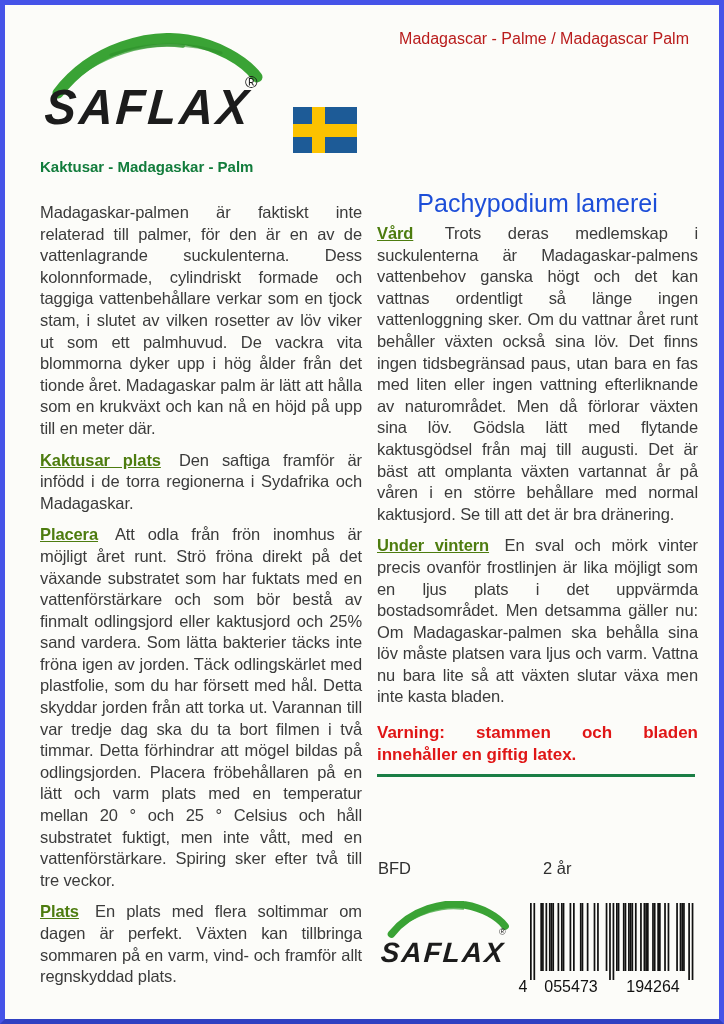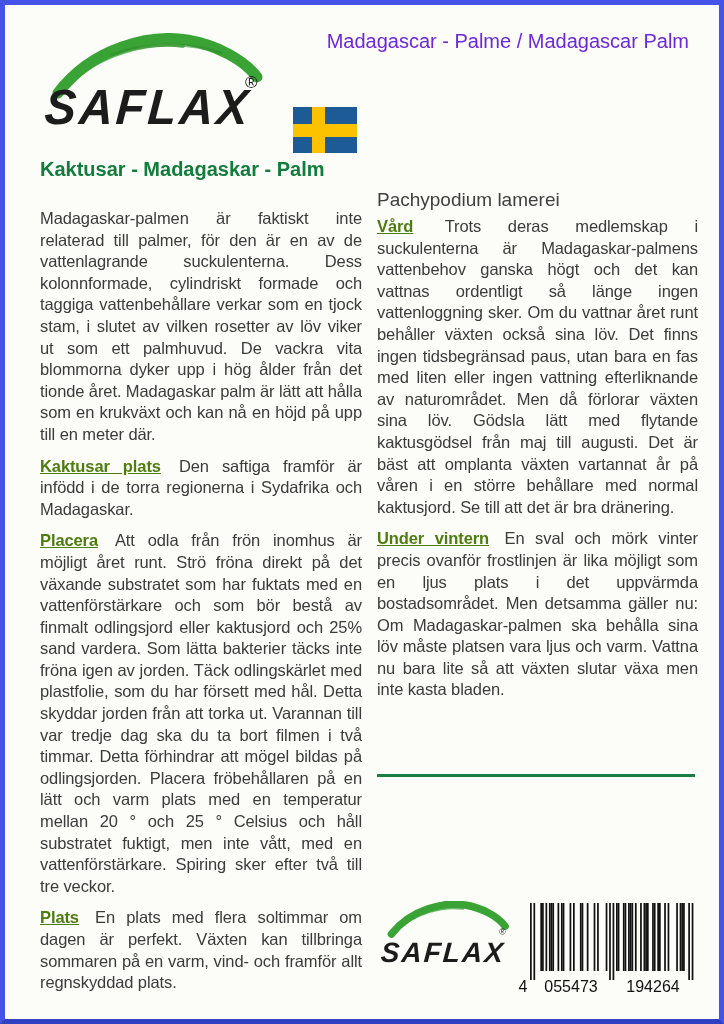--- a/index.html
+++ b/index.html
@@ -9,21 +9,21 @@
     box-sizing:border-box;
     background:#fcfcf9;
     border:5px solid #4553e8;
     border-bottom-color:#3040c2;
     font-family:"Liberation Sans", sans-serif;
     overflow:hidden;
   }
   
   .header-title{
     position:absolute;top:25px;right:30px;
-    font-size:20px;color:#6d28d9;letter-spacing:0;
+    font-size:16px;color:#b91c1c;letter-spacing:0;
   }
   .brand-header{position:absolute;left:40px;top:28px;width:290px;height:115px;}
   .brand-header .arc{position:absolute;left:6px;top:0;}
   .brand-wordmark{
     position:absolute;left:0;top:46px;
     font-size:47px;font-weight:bold;font-style:italic;
     color:#1c1c1c;letter-spacing:3px;
     transform:skewX(-4deg) scaleY(1.05);
     white-space:nowrap;
   }
@@ -34,25 +34,25 @@
   .flag{
     position:absolute;left:248px;top:74px;width:64px;height:46px;
     background:#1d5b97;
   }
   .flag .v{position:absolute;top:0;bottom:0;left:19px;width:13px;background:#fcc200;}
   .flag .h{position:absolute;left:0;right:0;top:17px;height:13px;background:#fcc200;}
   
   .col-left{position:absolute;left:35px;top:153px;width:322px;}
   .col-right{position:absolute;left:372px;top:184px;width:321px;}
   h1.main-title{
-    margin:0 0 27px 0;font-size:20px;font-weight:bold;color:#127c3c;
+    margin:0 0 27px 0;font-size:15px;font-weight:bold;color:#127c3c;
   }
   h2.species-title{
-    margin:0 0 5px 0;font-size:19px;font-weight:normal;color:#404040;
-    text-align:left;
+    margin:0 0 5px 0;font-size:25px;font-weight:normal;color:#1d4ed8;
+    text-align:center;
   }
   p.body{
     margin:0 0 10px 0;
     font-size:16.5px;line-height:21.6px;color:#3b3b3b;
     text-align:justify;letter-spacing:-0.1px;
   }
   .sec-head{
     color:#4d7c0f;font-weight:bold;text-decoration:underline;
     margin-right:5px;
   }
@@ -125,25 +125,30 @@
   <div class="col-right">
     <h2 class="species-title">Pachypodium lamerei</h2>
     <p class="body">
       <span class="sec-head">Vård</span>
       <span>Trots deras medlemskap i suckulenterna är Madagaskar-palmens vattenbehov ganska högt och det kan vattnas ordentligt så länge ingen vattenloggning sker. Om du vattnar året runt behåller växten också sina löv. Det finns ingen tidsbegränsad paus, utan bara en fas med liten eller ingen vattning efterliknande av naturområdet. Men då förlorar växten sina löv. Gödsla lätt med flytande kaktusgödsel från maj till augusti. Det är bäst att omplanta växten vartannat år på våren i en större behållare med normal kaktusjord. Se till att det är bra dränering.</span>
     </p>
     <p class="body">
       <span class="sec-head">Under vintern</span>
       <span>En sval och mörk vinter precis ovanför frostlinjen är lika möjligt som en ljus plats i det uppvärmda bostadsområdet. Men detsamma gäller nu: Om Madagaskar-palmen ska behålla sina löv måste platsen vara ljus och varm. Vattna nu bara lite så att växten slutar växa men inte kasta bladen.</span>
     </p>
+    <p class="warning">Varning: stammen och bladen innehåller en giftig latex.</p>
   </div>
 
   <div class="green-rule"></div>
 
   <div class="specs">
+    <div class="row">
+      <span>BFD</span>
+      <span>2 år</span>
+    </div>
     <div class="row">
     </div>
   </div>
 
   <div class="footer-logo">
     <span class="arc">
       <svg width="122" height="40" viewBox="0 0 212 70">
         <path d="M7,58 C42,14 100,1 136,7 C166,12 193,27 206,44" fill="none" stroke="#3aa335" stroke-width="13" stroke-linecap="round"></path>
         <path d="M14,52 C48,20 98,8 132,13" fill="none" stroke="#3aa335" stroke-width="5" stroke-linecap="round" opacity="0.75"></path>
       </svg>

